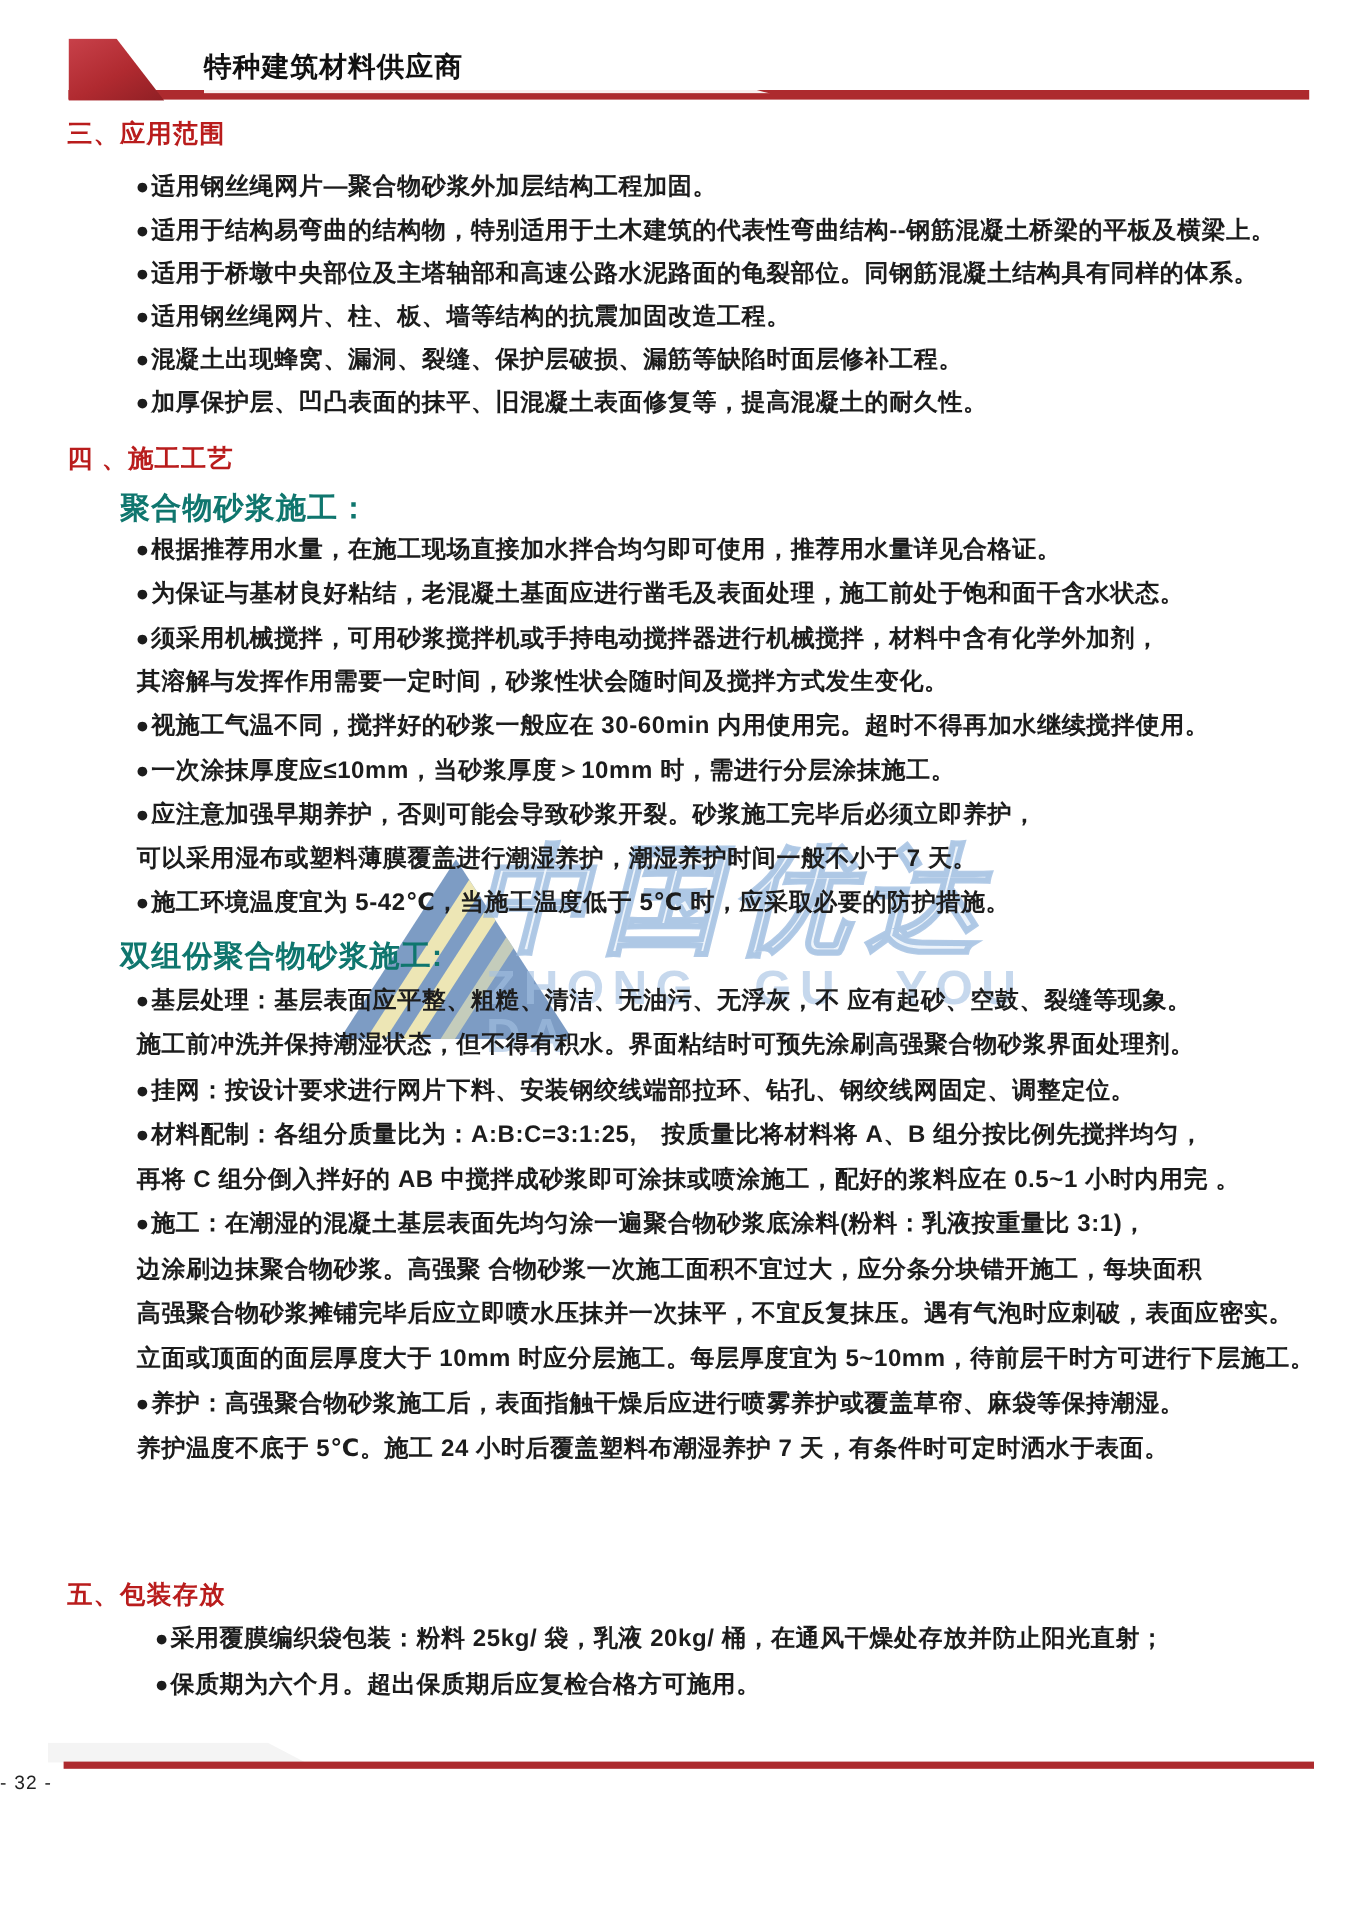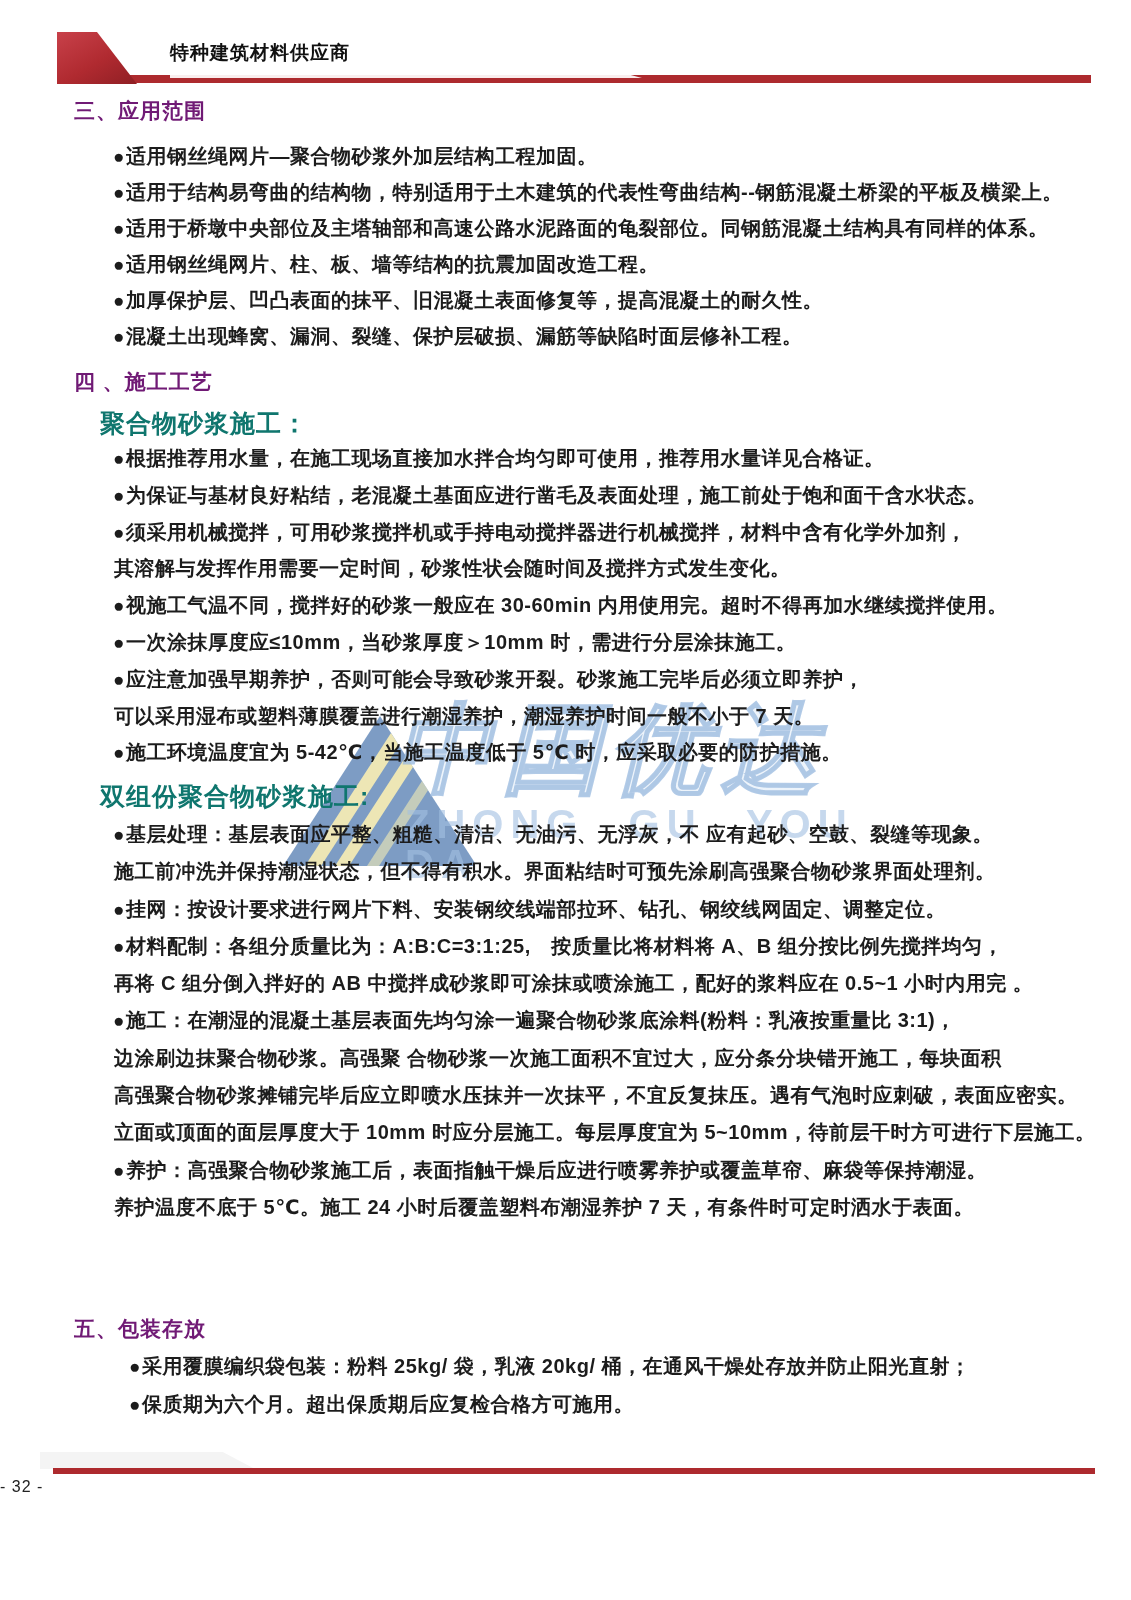--- a/index.html
+++ b/index.html
@@ -23,21 +23,21 @@
     background:#ad2a2e; z-index:1;
   }
   .hdr-wedge{
     position:absolute; left:170px; top:73px; width:472px; height:5px;
     background:rgba(255,255,255,.92);
     clip-path:polygon(0 0,96% 0,100% 100%,0 100%);
     z-index:2;
   }
   .hdr-title{
     position:absolute; left:170px; top:40px; z-index:3;
-    font-size:19px; font-weight:bold; letter-spacing:1px; color:#111;
+    font-size:23px; font-weight:bold; letter-spacing:1px; color:#111;
   }
 
   
   .watermark{ position:absolute; left:283px; top:710px; width:580px; height:160px;
     z-index:0; opacity:.9; pointer-events:none; }
   .wm-cn{
     position:absolute; left:112px; top:-10px;
     font-size:98px; font-weight:bold; letter-spacing:10px; line-height:1;
     color:rgba(190,213,238,.30);
     font-style:italic;
@@ -45,22 +45,22 @@
   }
   .wm-en{
     position:absolute; left:122px; top:94px;
     font-size:40px; font-weight:bold; letter-spacing:7px; word-spacing:26px;
     color:rgba(153,186,223,.62); line-height:1;
   }
   .wm-tri{ position:absolute; left:0; top:6px; }
 
   
   .sec-title{
-    position:absolute; left:74px; z-index:1;
-    font-size:21px; font-weight:bold; color:#701a75; letter-spacing:1px;
+    position:absolute; left:56px; z-index:1;
+    font-size:21px; font-weight:bold; color:#b91c1c; letter-spacing:1px;
     white-space:nowrap;
   }
   .sub-title{
     position:absolute; left:100px; z-index:1;
     font-size:25px; font-weight:bold; color:#0f766e; letter-spacing:1px;
     white-space:nowrap;
   }
   .lines{ position:absolute; left:113px; right:20px; z-index:1; }
   .line{ white-space:nowrap; font-size:20px; font-weight:600; letter-spacing:.5px; }
   .bl{ font-size:19px; margin-right:1px; }
@@ -110,22 +110,22 @@
     <div class="wm-cn">中国优达</div>
     <div class="wm-en">ZHONG GU YOU DA</div>
   </div>
 
   <div class="sec-title" style="top:97px">三、应用范围</div>
   <div class="lines lh36" style="top:138px">
     <div class="line"><span class="bl">●</span><span>适用钢丝绳网片—聚合物砂浆外加层结构工程加固。</span></div>
     <div class="line"><span class="bl">●</span><span>适用于结构易弯曲的结构物，特别适用于土木建筑的代表性弯曲结构--钢筋混凝土桥梁的平板及横梁上。</span></div>
     <div class="line"><span class="bl">●</span><span>适用于桥墩中央部位及主塔轴部和高速公路水泥路面的龟裂部位。同钢筋混凝土结构具有同样的体系。</span></div>
     <div class="line"><span class="bl">●</span><span>适用钢丝绳网片、柱、板、墙等结构的抗震加固改造工程。</span></div>
+    <div class="line"><span class="bl">●</span><span>混凝土出现蜂窝、漏洞、裂缝、保护层破损、漏筋等缺陷时面层修补工程。</span></div>
     <div class="line"><span class="bl">●</span><span>加厚保护层、凹凸表面的抹平、旧混凝土表面修复等，提高混凝土的耐久性。</span></div>
-    <div class="line"><span class="bl">●</span><span>混凝土出现蜂窝、漏洞、裂缝、保护层破损、漏筋等缺陷时面层修补工程。</span></div>
   </div>
 
   <div class="sec-title" style="top:368px">四 、施工工艺</div>
 
   <div class="sub-title" style="top:407px">聚合物砂浆施工：</div>
   <div class="lines lh368" style="top:440px">
     <div class="line"><span class="bl">●</span><span>根据推荐用水量，在施工现场直接加水拌合均匀即可使用，推荐用水量详见合格证。</span></div>
     <div class="line"><span class="bl">●</span><span>为保证与基材良好粘结，老混凝土基面应进行凿毛及表面处理，施工前处于饱和面干含水状态。</span></div>
     <div class="line"><span class="bl">●</span><span>须采用机械搅拌，可用砂浆搅拌机或手持电动搅拌器进行机械搅拌，材料中含有化学外加剂，</span></div>
     <div class="line"><span class="bl"></span><span>其溶解与发挥作用需要一定时间，砂浆性状会随时间及搅拌方式发生变化。</span></div>

